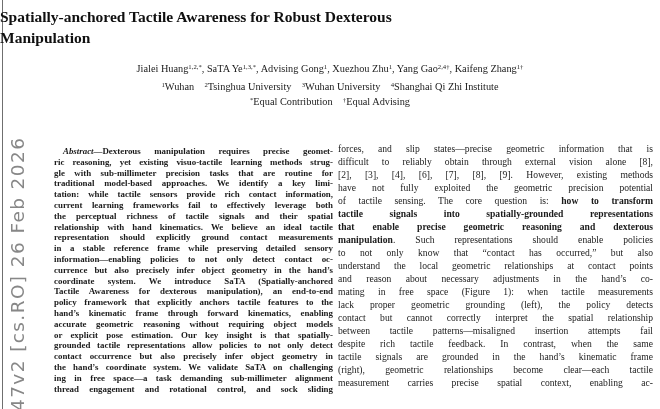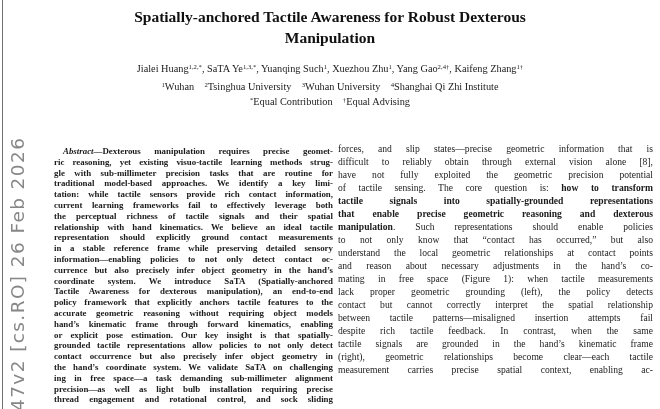--- a/index.html
+++ b/index.html
@@ -19,21 +19,21 @@
   
   #watermark{
     position:absolute;left:7px;top:411px;width:310px;
     transform:rotate(-90deg);transform-origin:0 0;
     font-family:"DejaVu Sans", sans-serif;
     font-size:18.5px;letter-spacing:1.4px;color:#878787;
     white-space:nowrap;
   }
   #title{
     position:absolute;left:0;top:7px;width:660px;
-    text-align:center;font-weight:bold;font-size:15.5px;line-height:20.5px;
+    font-weight:bold;font-size:15.5px;line-height:20.5px;
     color:#101010;
   }
   .cline-wrap{position:absolute;left:0;width:660px;text-align:center;}
   #authors{top:63px;font-size:10.3px;}
   #affiliations{top:81px;font-size:10.3px;}
   #contrib{top:96px;font-size:10.3px;}
   .cline{text-align:center;white-space:nowrap;}
   
   .col{position:absolute;}
   #abstract-col{
@@ -63,21 +63,21 @@
   <div id="left-rule"></div>
 
   <div id="watermark">47v2  [cs.RO]  26 Feb 2026</div>
 
   <div id="title">
     <div>Spatially-anchored Tactile Awareness for Robust Dexterous</div>
     <div>Manipulation</div>
   </div>
 
   <div id="authors" class="cline-wrap">
-      <div class="cline"><span>Jialei Huang</span><span class="ssup">1,2,*</span><span>, SaTA Ye</span><span class="ssup">1,3,*</span><span>, Yuanqing Such</span><span class="ssup">1</span><span>, Xuezhou Zhu</span><span class="ssup">1</span><span>, Yang Gao</span><span class="ssup">2,4†</span><span>, Kaifeng Zhang</span><span class="ssup">1†</span></div>
+      <div class="cline"><span>Jialei Huang</span><span class="ssup">1,2,*</span><span>, SaTA Ye</span><span class="ssup">1,3,*</span><span>, Advising Gong</span><span class="ssup">1</span><span>, Xuezhou Zhu</span><span class="ssup">1</span><span>, Yang Gao</span><span class="ssup">2,4†</span><span>, Kaifeng Zhang</span><span class="ssup">1†</span></div>
     </div>
 
   <div id="affiliations" class="cline-wrap">
       <div class="cline"><span class="ssup">1</span><span>Wuhan</span><span>&nbsp;&nbsp;&nbsp;&nbsp;</span><span class="ssup">2</span><span>Tsinghua University</span><span>&nbsp;&nbsp;&nbsp;&nbsp;</span><span class="ssup">3</span><span>Wuhan University</span><span>&nbsp;&nbsp;&nbsp;&nbsp;</span><span class="ssup">4</span><span>Shanghai Qi Zhi Institute</span></div>
     </div>
 
   <div id="contrib" class="cline-wrap">
       <div class="cline"><span class="ssup">*</span><span>Equal Contribution</span><span>&nbsp;&nbsp;&nbsp;&nbsp;</span><span class="ssup">†</span><span>Equal Advising</span></div>
     </div>
 
@@ -90,34 +90,34 @@
       <div class="jline"><span>current learning frameworks fail to effectively leverage both</span></div>
       <div class="jline"><span>the perceptual richness of tactile signals and their spatial</span></div>
       <div class="jline"><span>relationship with hand kinematics. We believe an ideal tactile</span></div>
       <div class="jline"><span>representation should explicitly ground contact measurements</span></div>
       <div class="jline"><span>in a stable reference frame while preserving detailed sensory</span></div>
       <div class="jline"><span>information—enabling policies to not only detect contact oc-</span></div>
       <div class="jline"><span>currence but also precisely infer object geometry in the hand’s</span></div>
       <div class="jline"><span>coordinate system. We introduce SaTA (Spatially-anchored</span></div>
       <div class="jline"><span>Tactile Awareness for dexterous manipulation), an end-to-end</span></div>
       <div class="jline"><span>policy framework that explicitly anchors tactile features to the</span></div>
+      <div class="jline"><span>hand’s kinematic frame through forward kinematics, enabling</span></div>
       <div class="jline"><span>accurate geometric reasoning without requiring object models</span></div>
-      <div class="jline"><span>hand’s kinematic frame through forward kinematics, enabling</span></div>
       <div class="jline"><span>or explicit pose estimation. Our key insight is that spatially-</span></div>
       <div class="jline"><span>grounded tactile representations allow policies to not only detect</span></div>
       <div class="jline"><span>contact occurrence but also precisely infer object geometry in</span></div>
       <div class="jline"><span>the hand’s coordinate system. We validate SaTA on challenging</span></div>
       <div class="jline"><span>ing in free space—a task demanding sub-millimeter alignment</span></div>
-      <div class="jline"><span>precision—as well as light bulb installation requiring precise</span></div>
       <div class="jline"><span>thread engagement and rotational control, and sock sliding</span></div>
     </div>
 
   <div id="intro-col" class="col">
       <div class="jline"><span>forces, and slip states—precise geometric information that is</span></div>
       <div class="jline"><span>difficult to reliably obtain through external vision alone [8],</span></div>
+      <div class="jline"><span>[2], [3], [4], [6], [7], [8], [9]. However, existing methods</span></div>
       <div class="jline"><span>have not fully exploited the geometric precision potential</span></div>
       <div class="jline"><span>of tactile sensing. The core question is: </span><span class="sb">how to transform</span></div>
       <div class="jline"><span class="sb">tactile signals into spatially-grounded representations</span></div>
       <div class="jline"><span class="sb">that enable precise geometric reasoning and dexterous</span></div>
       <div class="jline"><span class="sb">manipulation</span><span>. Such representations should enable policies</span></div>
       <div class="jline"><span>to not only know that “contact has occurred,” but also</span></div>
       <div class="jline"><span>understand the local geometric relationships at contact points</span></div>
       <div class="jline"><span>and reason about necessary adjustments in the hand’s co-</span></div>
       <div class="jline"><span>mating in free space (Figure 1): when tactile measurements</span></div>
       <div class="jline"><span>lack proper geometric grounding (left), the policy detects</span></div>

